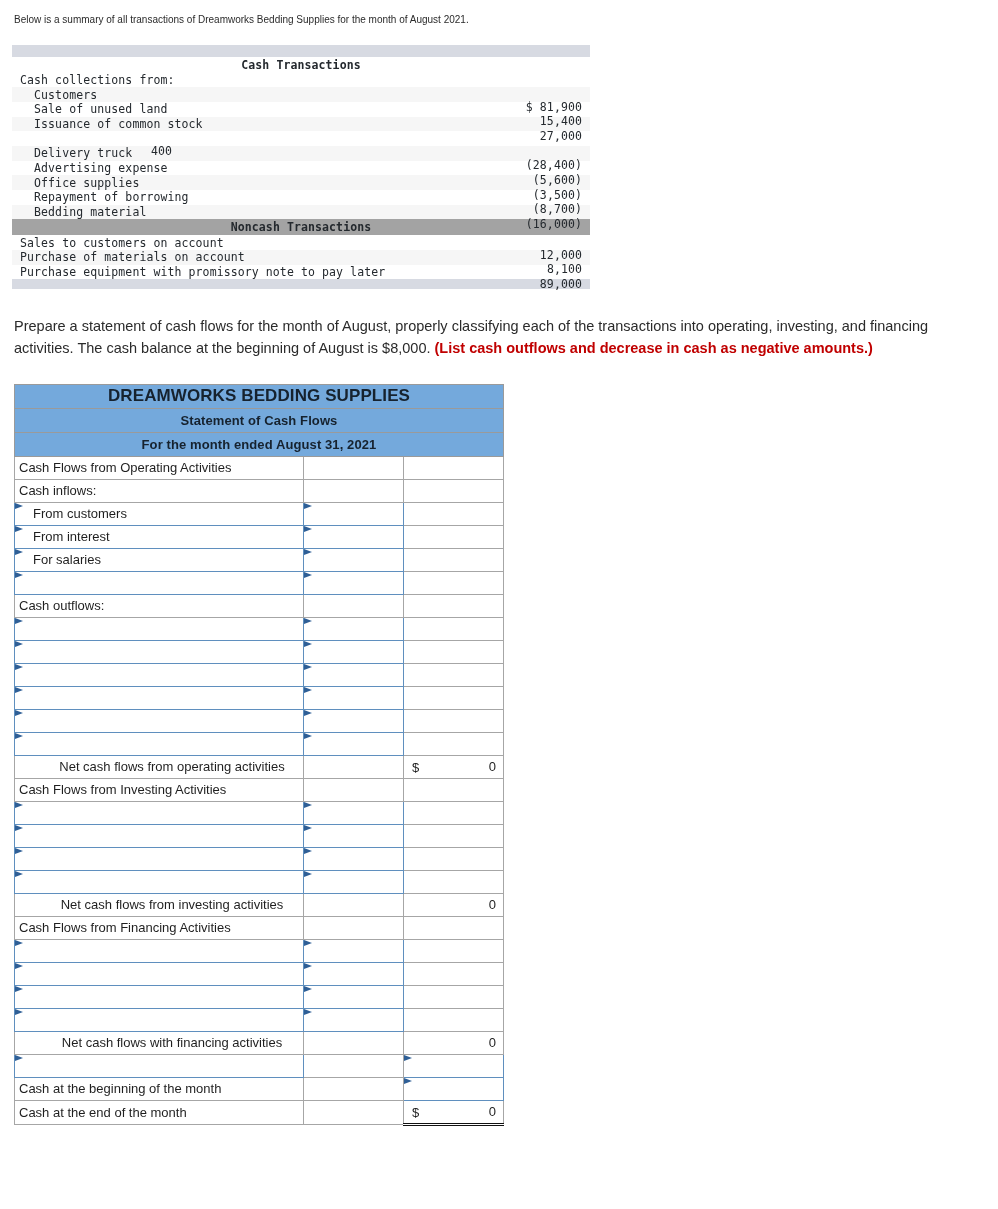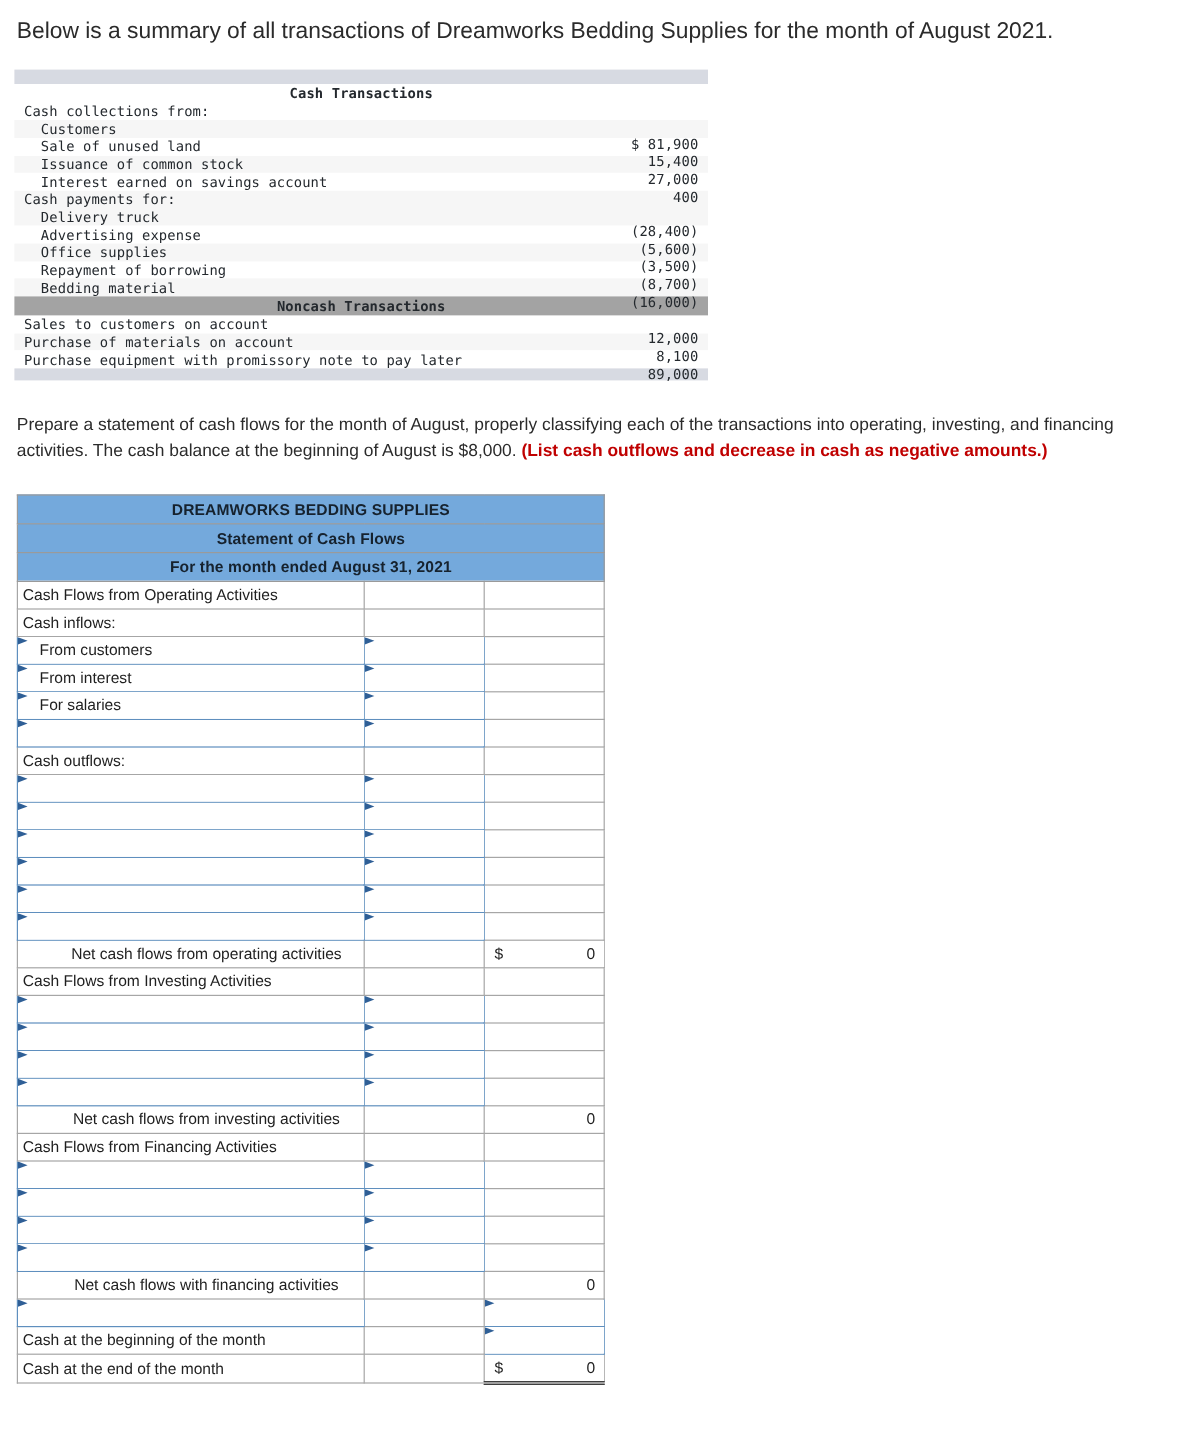--- a/index.html
+++ b/index.html
@@ -10,21 +10,21 @@
   body {
     width: 998px;
     min-height: 1209px;
     font-family: "Liberation Sans", sans-serif;
     color: #1a1a1a;
     -webkit-font-smoothing: antialiased;
   }
 
   
   .intro {
-    font-size: 19px;
+    font-size: 10px;
     line-height: 1.45;
     color: #2b2b2b;
     padding: 13px 14px 0 14px;
   }
   .instruction {
     font-size: 14.5px;
     line-height: 1.5;
     color: #2b2b2b;
     padding: 0 14px;
     margin-top: 27px;
@@ -107,21 +107,21 @@
 
   .scf .title-cell {
     background: #74a9dc;
     border: 1px solid #9a9a9a;
     text-align: center;
     font-weight: bold;
     color: #16222e;
     height: 23px;
     letter-spacing: 0.1px;
   }
-  .scf .title-cell.big { font-size: 13px; }
+  .scf .title-cell.big { font-size: 17px; }
 
   .scf .section-hdr { text-align: left; }
   .scf .net-label {
     text-align: center;
     padding-left: 30px;
   }
   .scf .num {
     text-align: right;
     padding-right: 7px;
   }
@@ -185,26 +185,21 @@
   </div>
   <div class="txn-row">
     <span class="lbl">  Sale of unused land</span>
     <span class="amt">15,400</span>
   </div>
   <div class="txn-row alt">
     <span class="lbl">  Issuance of common stock</span>
     <span class="amt">27,000</span>
   </div>
   <div class="txn-row">
-    <span class="lbl">  Interest earned on savings account</span>
     <span class="amt">400</span>
-  </div>
-  <div class="txn-row alt">
-    <span class="lbl">Cash payments for:</span>
-    <span class="amt"></span>
   </div>
   <div class="txn-row alt">
     <span class="lbl">  Delivery truck</span>
     <span class="amt">(28,400)</span>
   </div>
   <div class="txn-row">
     <span class="lbl">  Advertising expense</span>
     <span class="amt">(5,600)</span>
   </div>
   <div class="txn-row alt">

